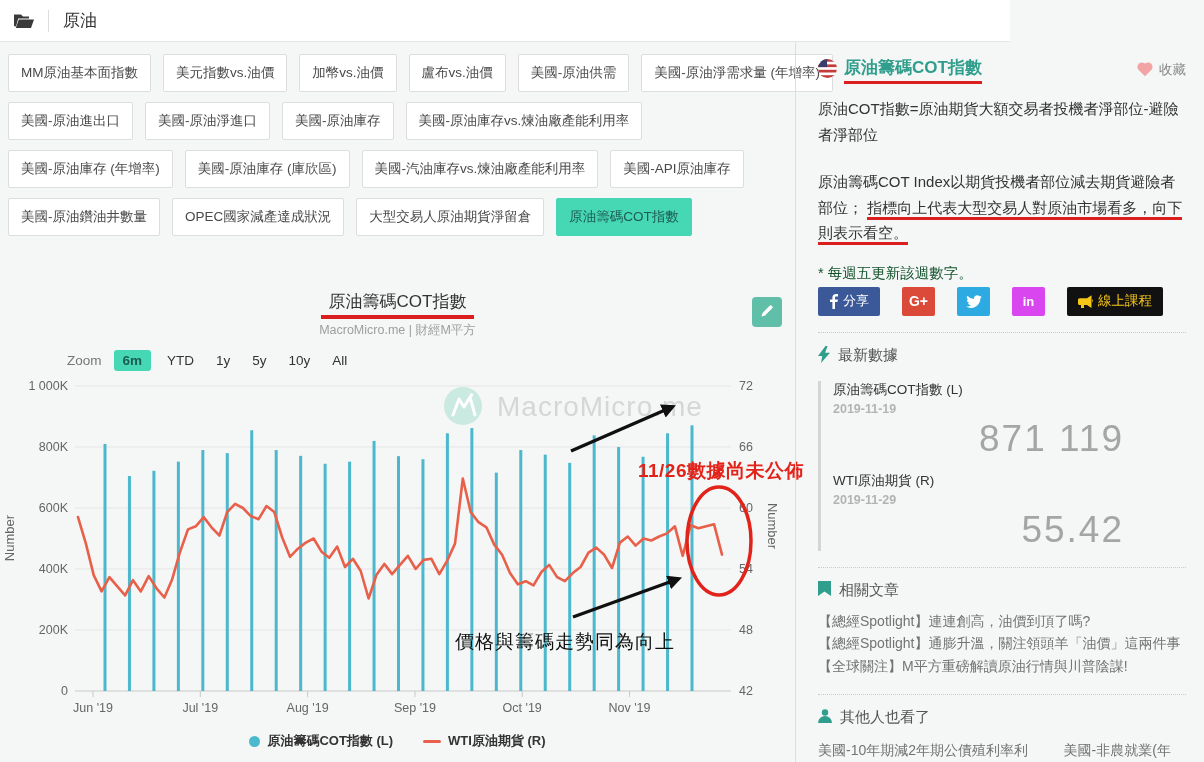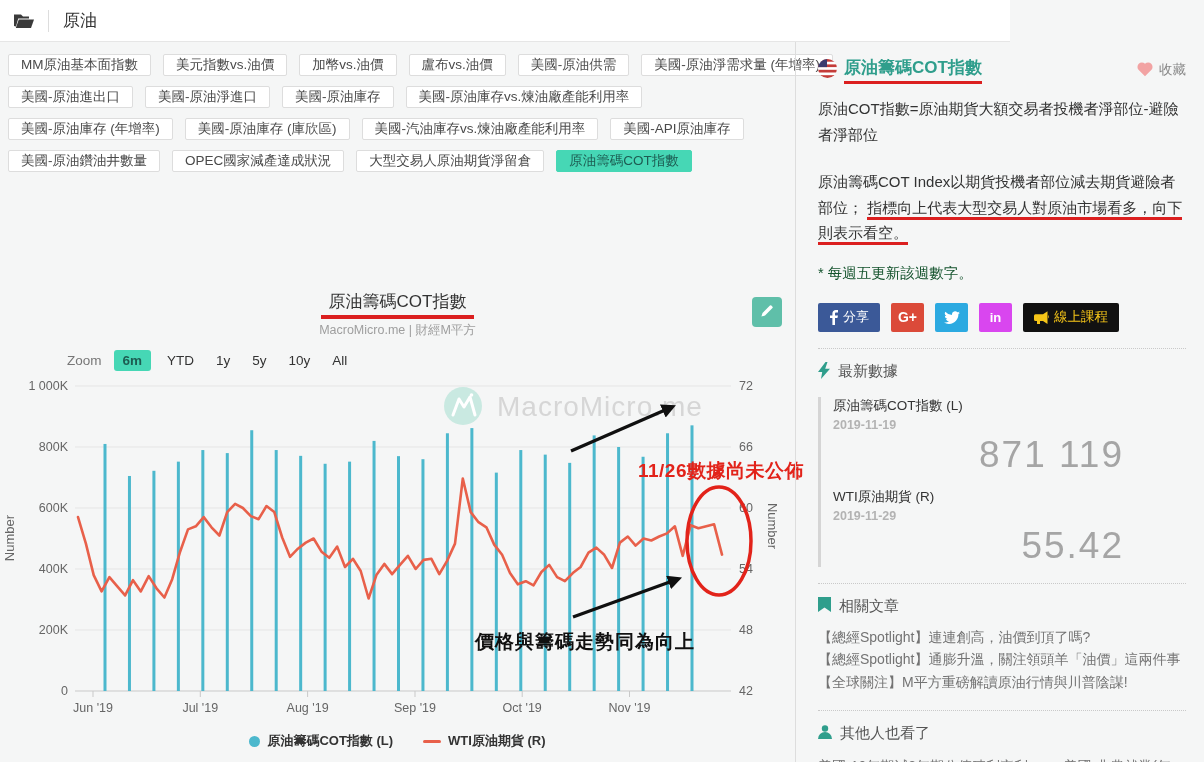--- a/index.html
+++ b/index.html
@@ -11,21 +11,21 @@
   
   .topbar { position:absolute; left:0; top:0; width:1010px; height:42px;
     background:#fff; border-bottom:1px solid #e6e6e6; display:flex; align-items:center; }
   .topbar .folder { margin-left:14px; cursor:pointer; display:flex; }
   .topbar .vdiv { width:1px; height:22px; background:#ddd; margin:0 14px; }
   .topbar .ttl { font-size:17px; font-weight:500; color:#333; }
 
   
   .chips { position:absolute; left:8px; top:54px; width:785px; }
   .chip-row { display:flex; gap:12px; margin-bottom:10px; }
-  .chip { background:#fff; border:1px solid #ddd; border-radius:2px; padding:1px 12px;
+  .chip { background:#fff; border:1px solid #ddd; border-radius:2px; padding:9px 12px;
     font-size:13.5px; color:#4a4a4a; white-space:nowrap; cursor:pointer; }
   .chip.selected { background:#46d7b5; border-color:#46d7b5; color:#1d5c52; }
 
   
   .chart-title-wrap { position:absolute; left:0; top:290px; width:795px; text-align:center; }
   .chart-title { display:inline-block; font-size:17px; color:#333;
     border-bottom:4px solid #db1f1f; padding:0 8px 2px 8px; }
   .chart-subtitle { position:absolute; left:0; top:322px; width:795px; text-align:center;
     font-size:12.5px; color:#9e9e9e; }
   .edit-btn { position:absolute; left:752px; top:297px; width:30px; height:30px;
@@ -37,22 +37,22 @@
   .zoom-label { font-size:13.5px; color:#777; margin-right:2px; }
   .zoom-btn { font-size:13.5px; color:#333; padding:3px 6px; border-radius:3px;
     background:transparent; border:none; cursor:pointer; }
   .zoom-btn.selected { background:#46d7b5; color:#1d5c52; font-weight:bold; padding:3px 9px; }
 
   
   #chart-svg { position:absolute; left:0; top:376px; }
   #anno-svg { position:absolute; left:0; top:376px; pointer-events:none; }
   .anno-red-text { position:absolute; left:638px; top:458px; font-size:19px; font-weight:bold;
     color:#e2231a; letter-spacing:0.5px; }
-  .anno-black-text { position:absolute; left:455px; top:629px; font-size:19px; font-weight:bold;
-    color:#101010; letter-spacing:1px;margin-left:20px; }
+  .anno-black-text { position:absolute; left:455px; top:629px; font-size:19px; font-weight:normal;
+    color:#101010; letter-spacing:1px; }
 
   .legend { position:absolute; left:0; top:732px; width:795px; display:flex;
     justify-content:center; align-items:center; gap:30px; }
   .legend-item { display:flex; align-items:center; gap:7px; font-size:13px; font-weight:bold;
     color:#333; cursor:pointer; }
   .legend-dot { width:11px; height:11px; border-radius:50%; background:#4cb8cd; }
   .legend-line { width:18px; height:3px; border-radius:2px; background:#e8604a; }
 
   
   .sidebar { position:absolute; left:795px; top:42px; width:409px; height:720px;
@@ -60,21 +60,21 @@
   .sb-title-row { display:flex; align-items:center; }
   .sb-title { font-size:17px; font-weight:bold; color:#2f9e8c; margin-left:7px;
     border-bottom:3px solid #db1f1f; padding-bottom:2px; cursor:pointer; }
   .sb-fav { margin-left:auto; display:flex; align-items:center; gap:5px; cursor:pointer;
     font-size:13.5px; color:#888;justify-content:center; }
   .sb-desc { margin-top:12px; font-size:15px; line-height:1.7; color:#333; }
   .sb-desc.second { margin-top:22px; }
   .red-underline { border-bottom:3px solid #db1f1f; padding-bottom:1px; }
   .sb-note { margin-top:18px; font-size:14.5px; color:#14532d; }
 
-  .share-row { margin-top:20px; display:flex; gap:11px; }
+  .share-row { margin-top:4px; display:flex; gap:22px; }
   .share-btn { height:29px; border:none; border-radius:2px; color:#fff; cursor:pointer;
     display:flex; align-items:center; justify-content:center; font-size:13px; gap:5px; }
   .share-fb { background:#3b5998; padding:0 11px; }
   .share-gp { background:#db4a39; width:33px; font-weight:bold; font-size:14px; }
   .share-tw { background:#2caae1; width:33px; }
   .share-li { background:#d946ef; width:33px; font-weight:bold; font-size:13px; }
   .share-course { background:#111; color:#f5c518; padding:0 11px; font-size:13.5px; }
 
   .dotted-sep { border-top:1px dotted #c9c9c9; margin-top:16px; }
 

